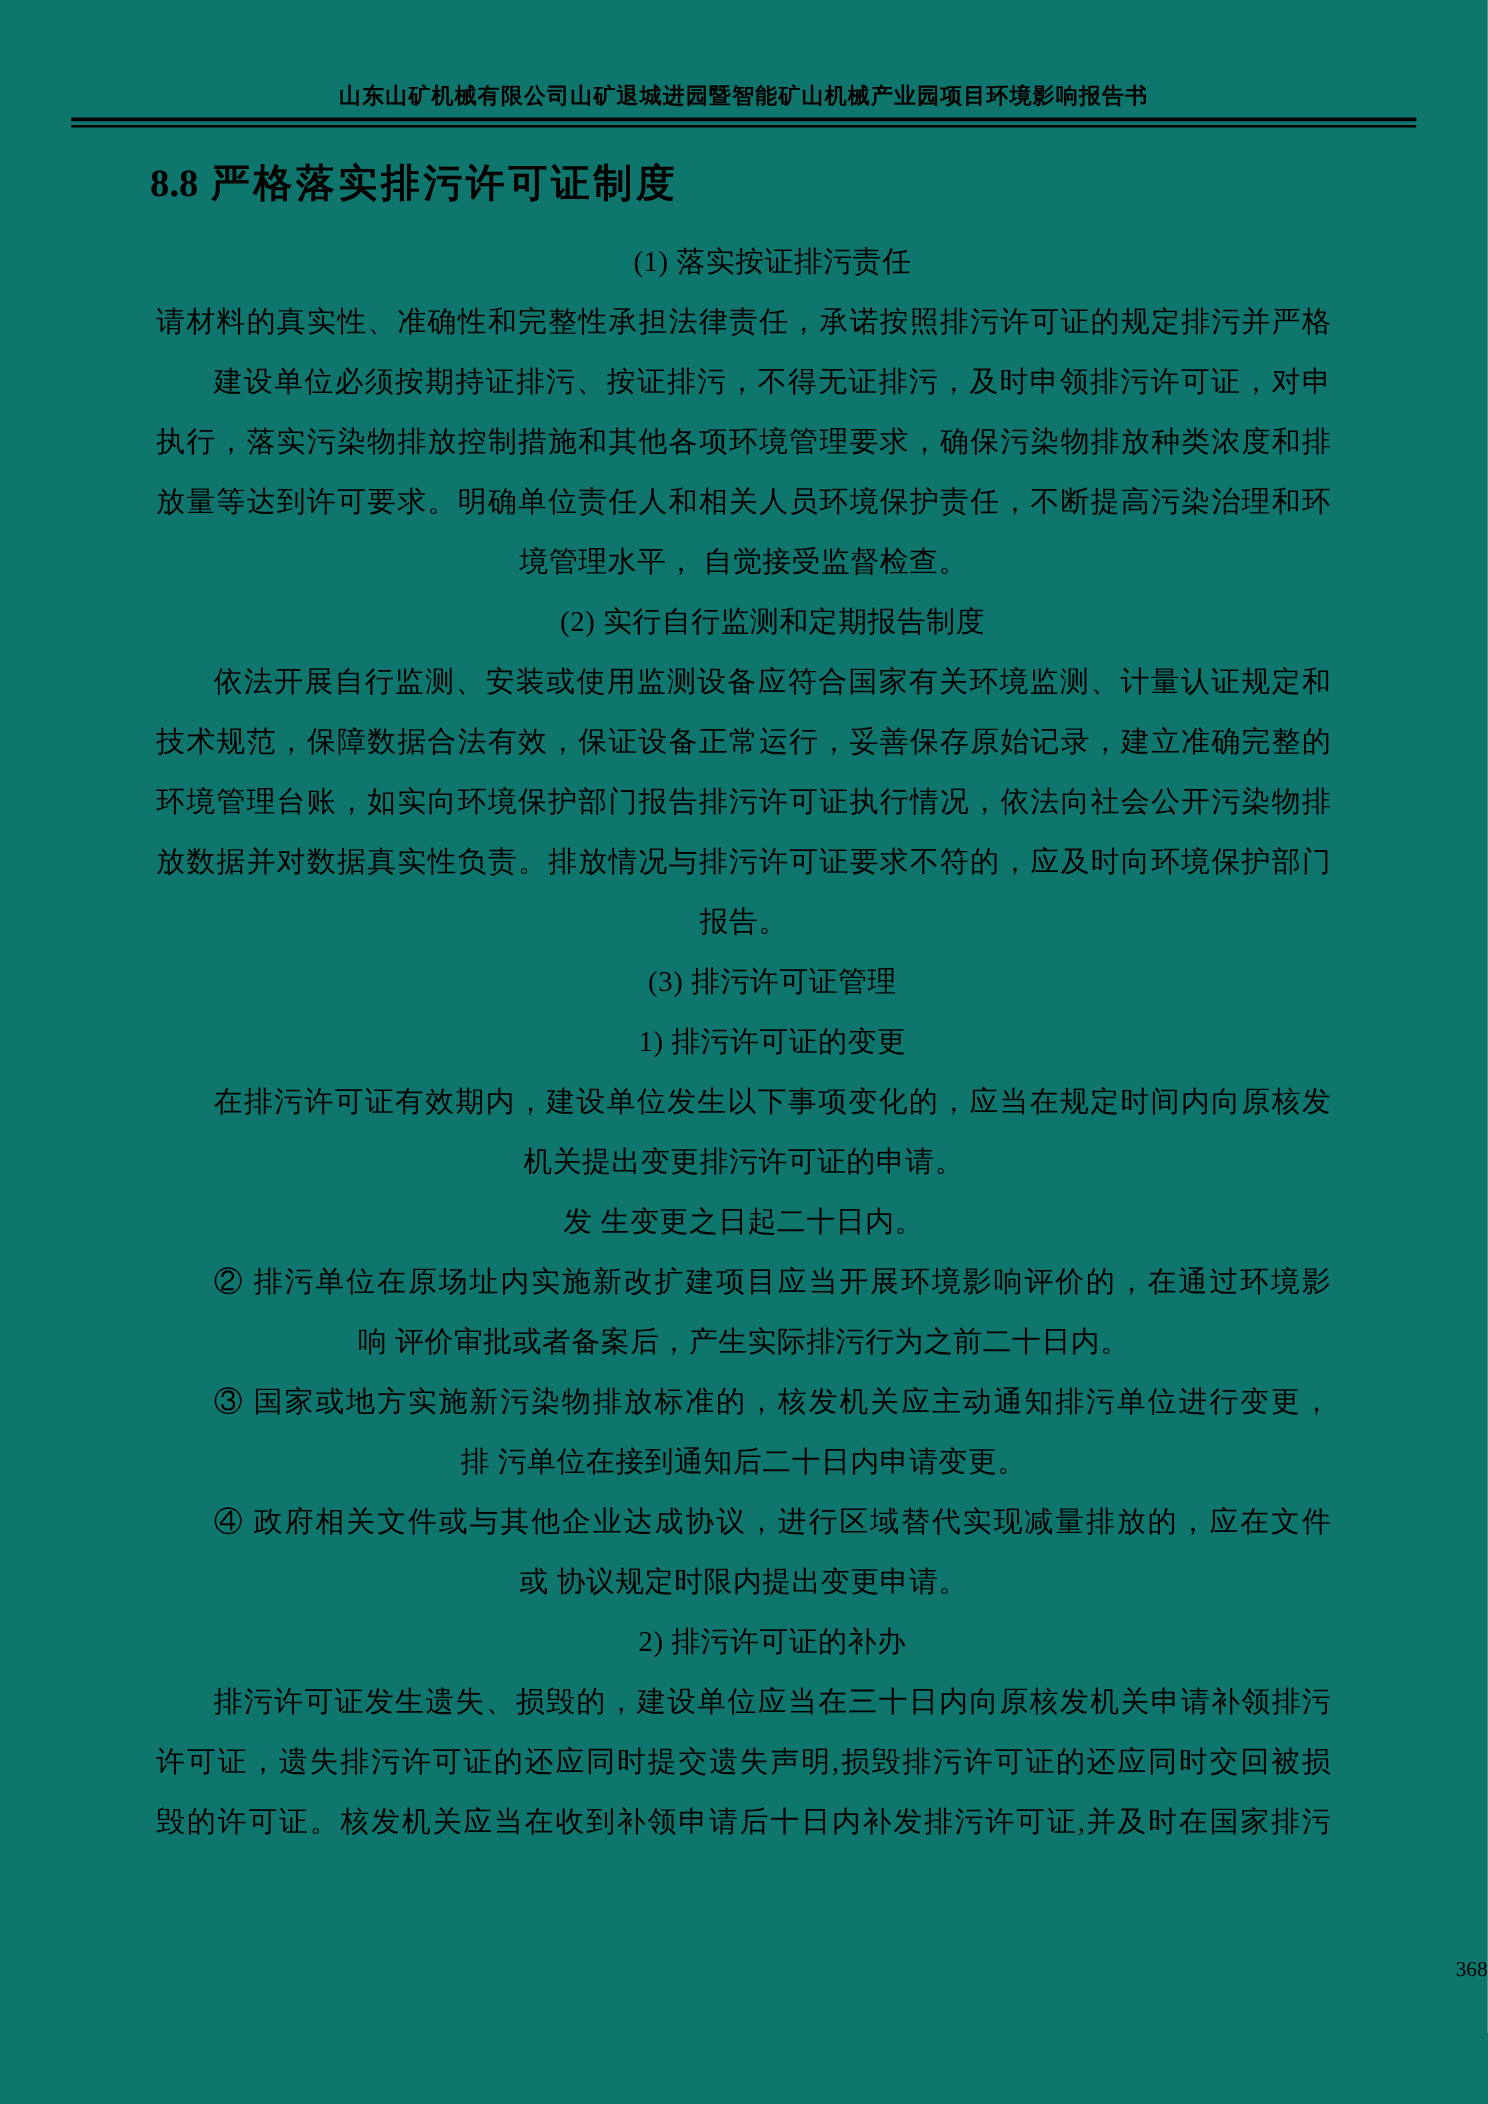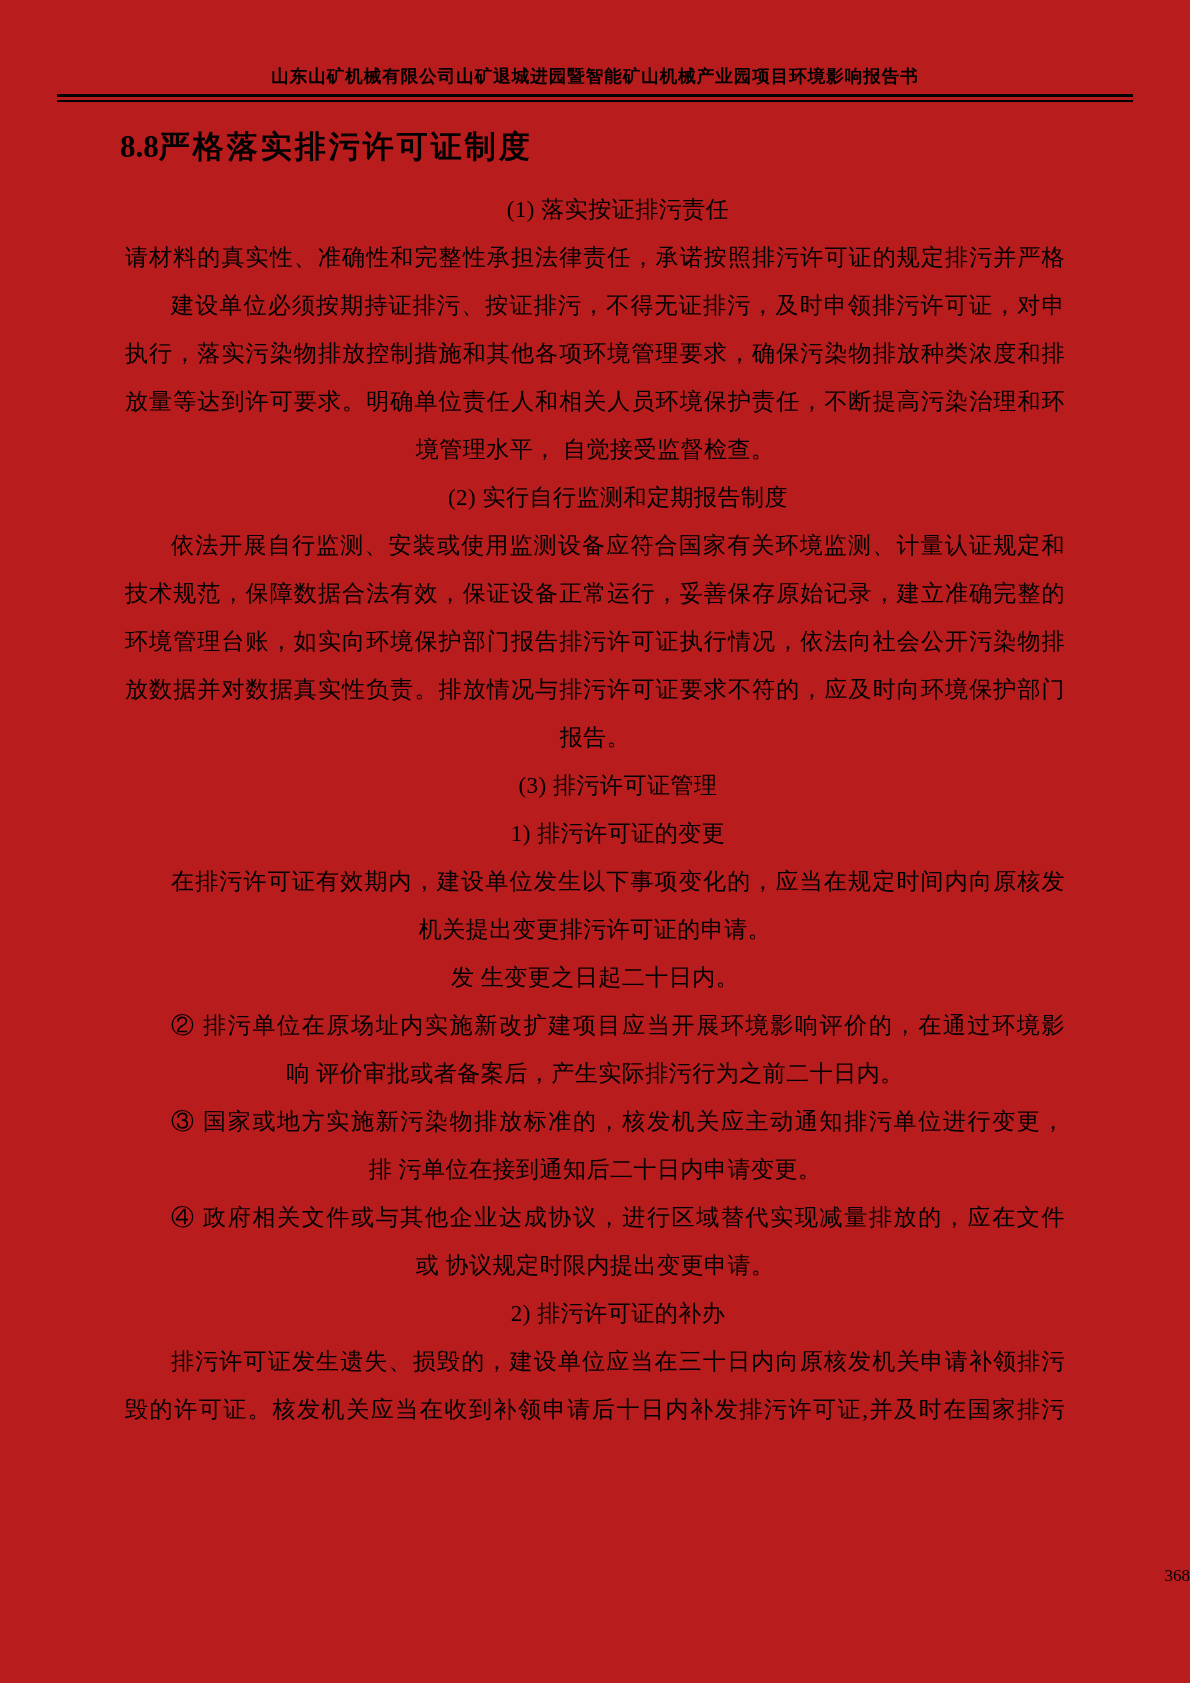--- a/index.html
+++ b/index.html
@@ -4,21 +4,21 @@
 <style>
   html, body { margin: 0; padding: 0; }
   body {
     width: 1190px; height: 1683px;
     background: #f7f7f7;
     font-family: "Liberation Serif", "DejaVu Serif", serif;
   }
   .page {
     position: relative;
     width: 1190px; height: 1683px;
-    background: #b91c1c;
+    background: #0f766e;
     color: #000000;
     overflow: hidden;
   }
   .doc-header {
     position: absolute;
     top: 64px; left: 0; width: 100%;
     text-align: center;
     font-family: "Liberation Sans", "DejaVu Sans", sans-serif;
     font-size: 17.5px;
     font-weight: bold;
@@ -34,21 +34,21 @@
   }
   .section-title {
     position: absolute;
     top: 126px; left: 120px;
     font-weight: bold;
     font-size: 31px;
     white-space: nowrap;
   }
   .section-title .sec-num {
     font-family: "Liberation Serif", "DejaVu Serif", serif;
-    margin-right: 0;
+    margin-right: 10px;
     letter-spacing: 0;
   }
   .section-title .sec-txt {
     font-family: "Liberation Sans", "DejaVu Sans", sans-serif;
     letter-spacing: 3px;
   }
   .body-text {
     position: absolute;
     top: 186px; left: 125px;
     width: 940px;
@@ -107,18 +107,19 @@
     <div class="ln">机关提出变更排污许可证的申请。</div>
     <div class="ln">发 生变更之日起二十日内。</div>
     <div class="ln ind just">② 排污单位在原场址内实施新改扩建项目应当开展环境影响评价的，在通过环境影</div>
     <div class="ln">响 评价审批或者备案后，产生实际排污行为之前二十日内。</div>
     <div class="ln ind just">③ 国家或地方实施新污染物排放标准的，核发机关应主动通知排污单位进行变更，</div>
     <div class="ln">排 污单位在接到通知后二十日内申请变更。</div>
     <div class="ln ind just">④ 政府相关文件或与其他企业达成协议，进行区域替代实现减量排放的，应在文件</div>
     <div class="ln">或 协议规定时限内提出变更申请。</div>
     <div class="ln ind">2) 排污许可证的补办</div>
     <div class="ln ind just">排污许可证发生遗失、损毁的，建设单位应当在三十日内向原核发机关申请补领排污</div>
+    <div class="ln just">许可证，遗失排污许可证的还应同时提交遗失声明,损毁排污许可证的还应同时交回被损</div>
     <div class="ln just">毁的许可证。核发机关应当在收到补领申请后十日内补发排污许可证,并及时在国家排污</div>
   </div>
 
   <div class="page-number">368</div>
 
 </div>
 
 </body></html>

